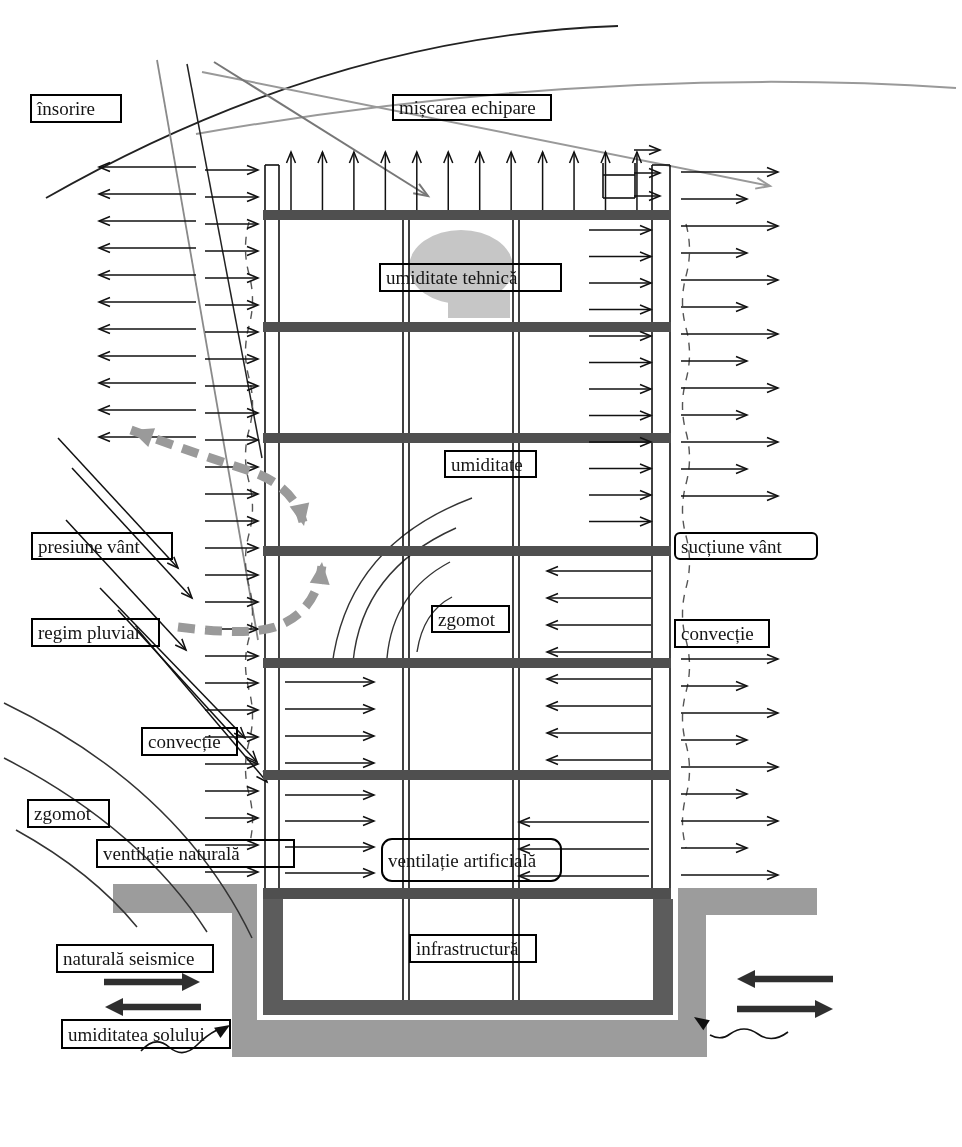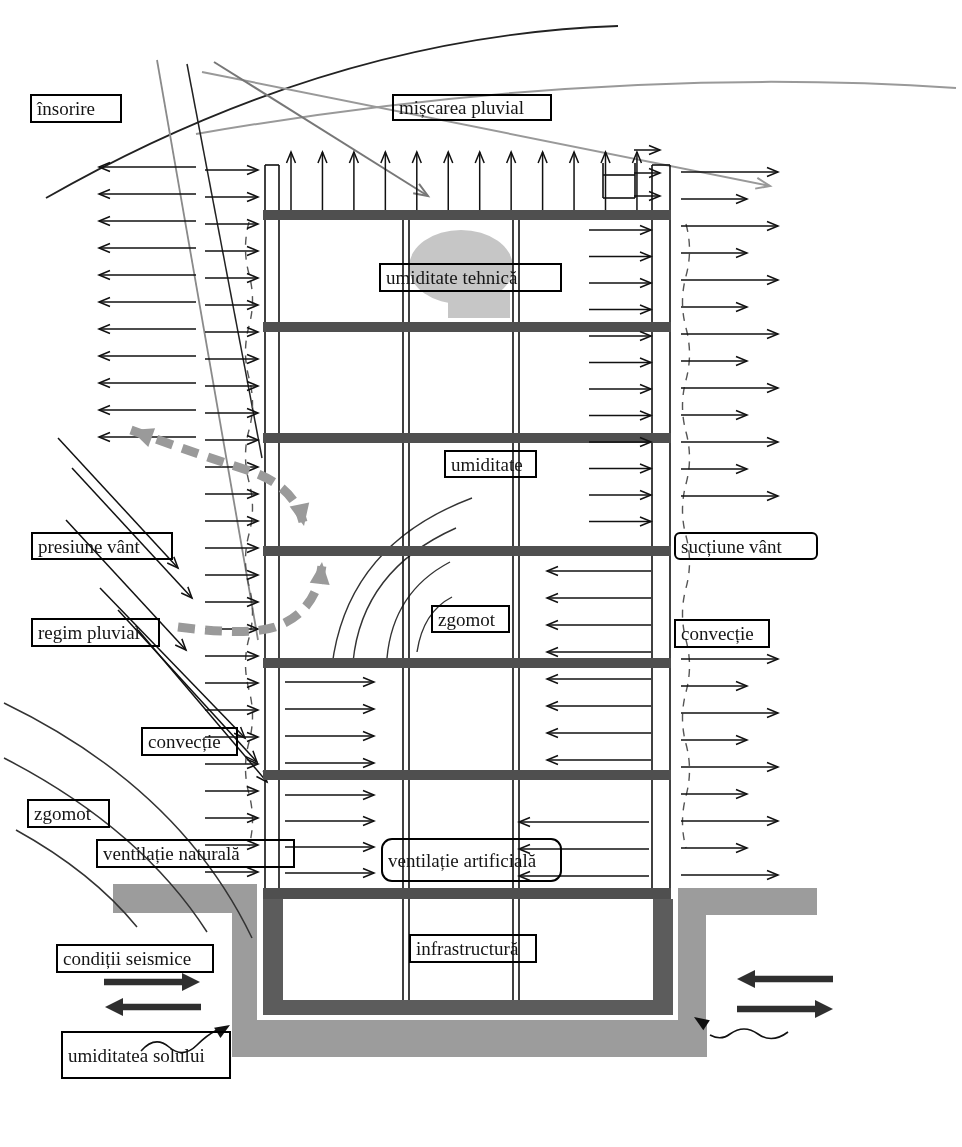--- a/index.html
+++ b/index.html
@@ -345,29 +345,29 @@
         <line x1="737" y1="1009" x2="817" y2="1009" stroke="#2f2f2f" stroke-width="6.5"></line>
         <polygon points="0,0 -18,9 -18,-9" fill="#2f2f2f" transform="translate(833,1009) rotate(0)"></polygon>
       </g>
       <g>
         <polygon points="0,0 -15,6 -15,-6" fill="#111111" transform="translate(230,1025) rotate(-32)"></polygon>
         <polygon points="0,0 -15,6 -15,-6" fill="#111111" transform="translate(694,1017) rotate(213)"></polygon>
       </g>
     </svg>
   <div id="labels-layer">
       <div class="lbl" style="left: 30px; top: 94px; width: 92px; height: 29px;">însorire</div>
-      <div class="lbl" style="left: 392px; top: 94px; width: 160px; height: 27px;">mișcarea pluvial</div>
+      <div class="lbl" style="left: 392px; top: 94px; width: 160px; height: 27px;">mișcarea echipare</div>
       <div class="lbl" style="left: 379px; top: 263px; width: 183px; height: 29px;">umiditate tehnică</div>
       <div class="lbl" style="left: 444px; top: 450px; width: 93px; height: 28px;">umiditate</div>
       <div class="lbl" style="left: 31px; top: 532px; width: 142px; height: 28px;">presiune vânt</div>
       <div class="lbl" style="left: 674px; top: 532px; width: 144px; height: 28px; border-radius: 6px;">sucțiune vânt</div>
       <div class="lbl" style="left: 31px; top: 618px; width: 129px; height: 29px;">regim pluvial</div>
       <div class="lbl" style="left: 431px; top: 605px; width: 79px; height: 28px;">zgomot</div>
       <div class="lbl" style="left: 674px; top: 619px; width: 96px; height: 29px;">convecție</div>
       <div class="lbl" style="left: 141px; top: 727px; width: 97px; height: 29px;">convecție</div>
       <div class="lbl" style="left: 27px; top: 799px; width: 83px; height: 29px;">zgomot</div>
       <div class="lbl" style="left: 96px; top: 839px; width: 199px; height: 29px;">ventilație naturală</div>
       <div class="lbl" style="left: 381px; top: 838px; width: 181px; height: 44px; border-radius: 11px;">ventilație artificială</div>
       <div class="lbl" style="left: 409px; top: 934px; width: 128px; height: 29px;">infrastructură</div>
-      <div class="lbl" style="left: 56px; top: 944px; width: 158px; height: 29px;">condiții seismice</div>
-      <div class="lbl" style="left: 61px; top: 1019px; width: 170px; height: 48px; margin-top: 12px;">umiditatea solului</div>
+      <div class="lbl" style="left: 56px; top: 944px; width: 158px; height: 29px;">naturală seismice</div>
+      <div class="lbl" style="left: 61px; top: 1019px; width: 170px; height: 30px;">umiditatea solului</div>
     </div>
 </div>
 
 </body></html>

